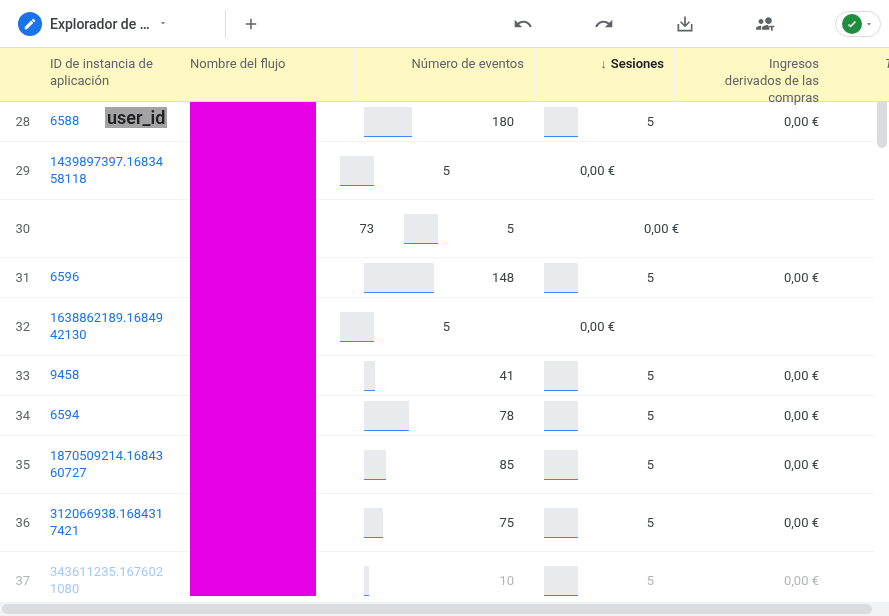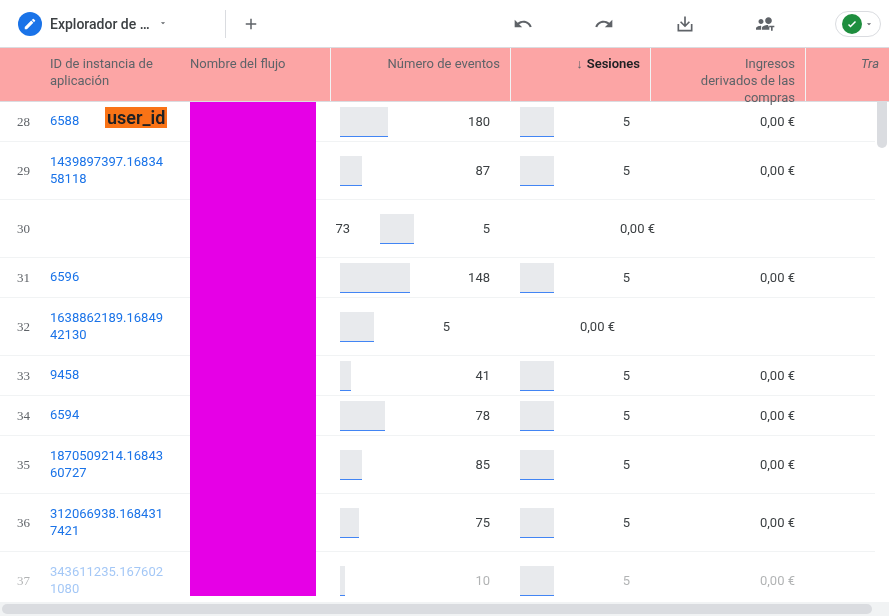--- a/index.html
+++ b/index.html
@@ -13,37 +13,37 @@
 .chev { color: #5f6368; }
 .add-tab { width: 40px; height: 40px; display: flex; align-items: center; justify-content: center; margin-left: 8px; cursor: pointer; border-radius: 50%; position: relative; }
 .add-tab::before { content: ""; position: absolute; left: -6px; top: 6px; bottom: 6px; width: 1px; background: #dadce0; }
 .spacer { flex: 1; }
 .icon-btn { width: 36px; height: 36px; display: flex; align-items: center; justify-content: center; cursor: pointer; border-radius: 50%; color: #5f6368; }
 .status-pill { display: flex; align-items: center; gap: 2px; padding: 2px 6px; border: 1px solid #dadce0; border-radius: 18px; margin-left: 6px; cursor: pointer; }
 .status-check { width: 20px; height: 20px; border-radius: 50%; background: #1e8e3e; display: flex; align-items: center; justify-content: center; }
 .status-check svg { stroke: #fff; }
 
 .table-wrap { position: relative; height: 548px; overflow: auto; }
-.thead { display: flex; height: 54px; border-bottom: 1px solid #dadce0; font-size: 13px; color: #5f6368; background: #fca5a5; position: sticky; top: 0; z-index: 2; }
+.thead { display: flex; height: 54px; border-bottom: 1px solid #dadce0; font-size: 13px; color: #5f6368; background: #fef9c3; position: sticky; top: 0; z-index: 2; }
 .th { padding: 8px 10px; display: flex; align-items: flex-start; justify-content: flex-end; text-align: right; line-height: 1.3; border-left: 1px solid #f1f3f4; }
 .th.left { justify-content: flex-start; text-align: left; border-left: none; }
 .th .sort { font-weight: 600; color: #202124; }
 .arrow-down { margin-right: 4px; }
 
-.col-idx { width: 40px; flex: none; text-align: right; padding-right: 6px; font-family: Liberation Serif, serif; }
+.col-idx { width: 40px; flex: none; text-align: right; padding-right: 6px; }
 .col-id { width: 140px; flex: none; }
 .col-flow { width: 150px; flex: none; }
-.col-ev { width: 180px; flex: none; }
+.col-ev { width: 180px; flex: none; margin-left: 24px; }
 .col-ses { width: 140px; flex: none; }
 .col-rev { width: 155px; flex: none; padding-left: 39px; }
 .col-tran { width: 84px; flex: none; font-style: italic; }
 
 .tbody { position: relative; }
 .redact { position: absolute; left: 190px; top: 0; bottom: 0; width: 126px; background: #e600e6; z-index: 3; }
-.userid-label { position: absolute; left: 105px; top: 5px; font-size: 18px; font-weight: 600; color: #202124; z-index: 4; background: #f97316; padding: 0 2px; }
+.userid-label { position: absolute; left: 105px; top: 5px; font-size: 18px; font-weight: 600; color: #202124; z-index: 4; background: #a3a3a3; padding: 0 2px; }
 
 .row { display: flex; align-items: center; min-height: 40px; border-bottom: 1px solid #f1f3f4; }
 .row.tall { min-height: 58px; }
 .cell { padding: 6px 10px; display: flex; align-items: center; justify-content: flex-end; }
 .cell.left { justify-content: flex-start; }
 .cell.idx { justify-content: flex-end; color: #5f6368; }
 .link { color: #1a73e8; word-break: break-all; line-height: 1.3; }
 .link.dim { color: rgba(26,115,232,0.4); }
 .cell.dim { color: rgba(60,64,67,0.4); }
 
@@ -158,26 +158,20 @@
         </div>
         <div class="cell col-rev">0,00 €</div>
         <div class="cell col-tran"></div>
       </div>
       <div class="row tall">
         <div class="cell idx col-idx">29</div>
         <div class="cell left col-id">
           <span class="link">1439897397.1683458118</span>
         </div>
         <div class="cell left col-flow"></div>
-        <div class="cell col-ev">
-          <div class="barcell">
-            <div class="bar-bg" style="width:14%"></div>
-            <span class="bar-val">87</span>
-          </div>
-        </div>
         <div class="cell col-ses">
           <div class="barcell">
             <div class="bar-bg" style="width:28%"></div>
             <span class="bar-val">5</span>
           </div>
         </div>
         <div class="cell col-rev">0,00 €</div>
         <div class="cell col-tran"></div>
       </div>
       <div class="row tall">

